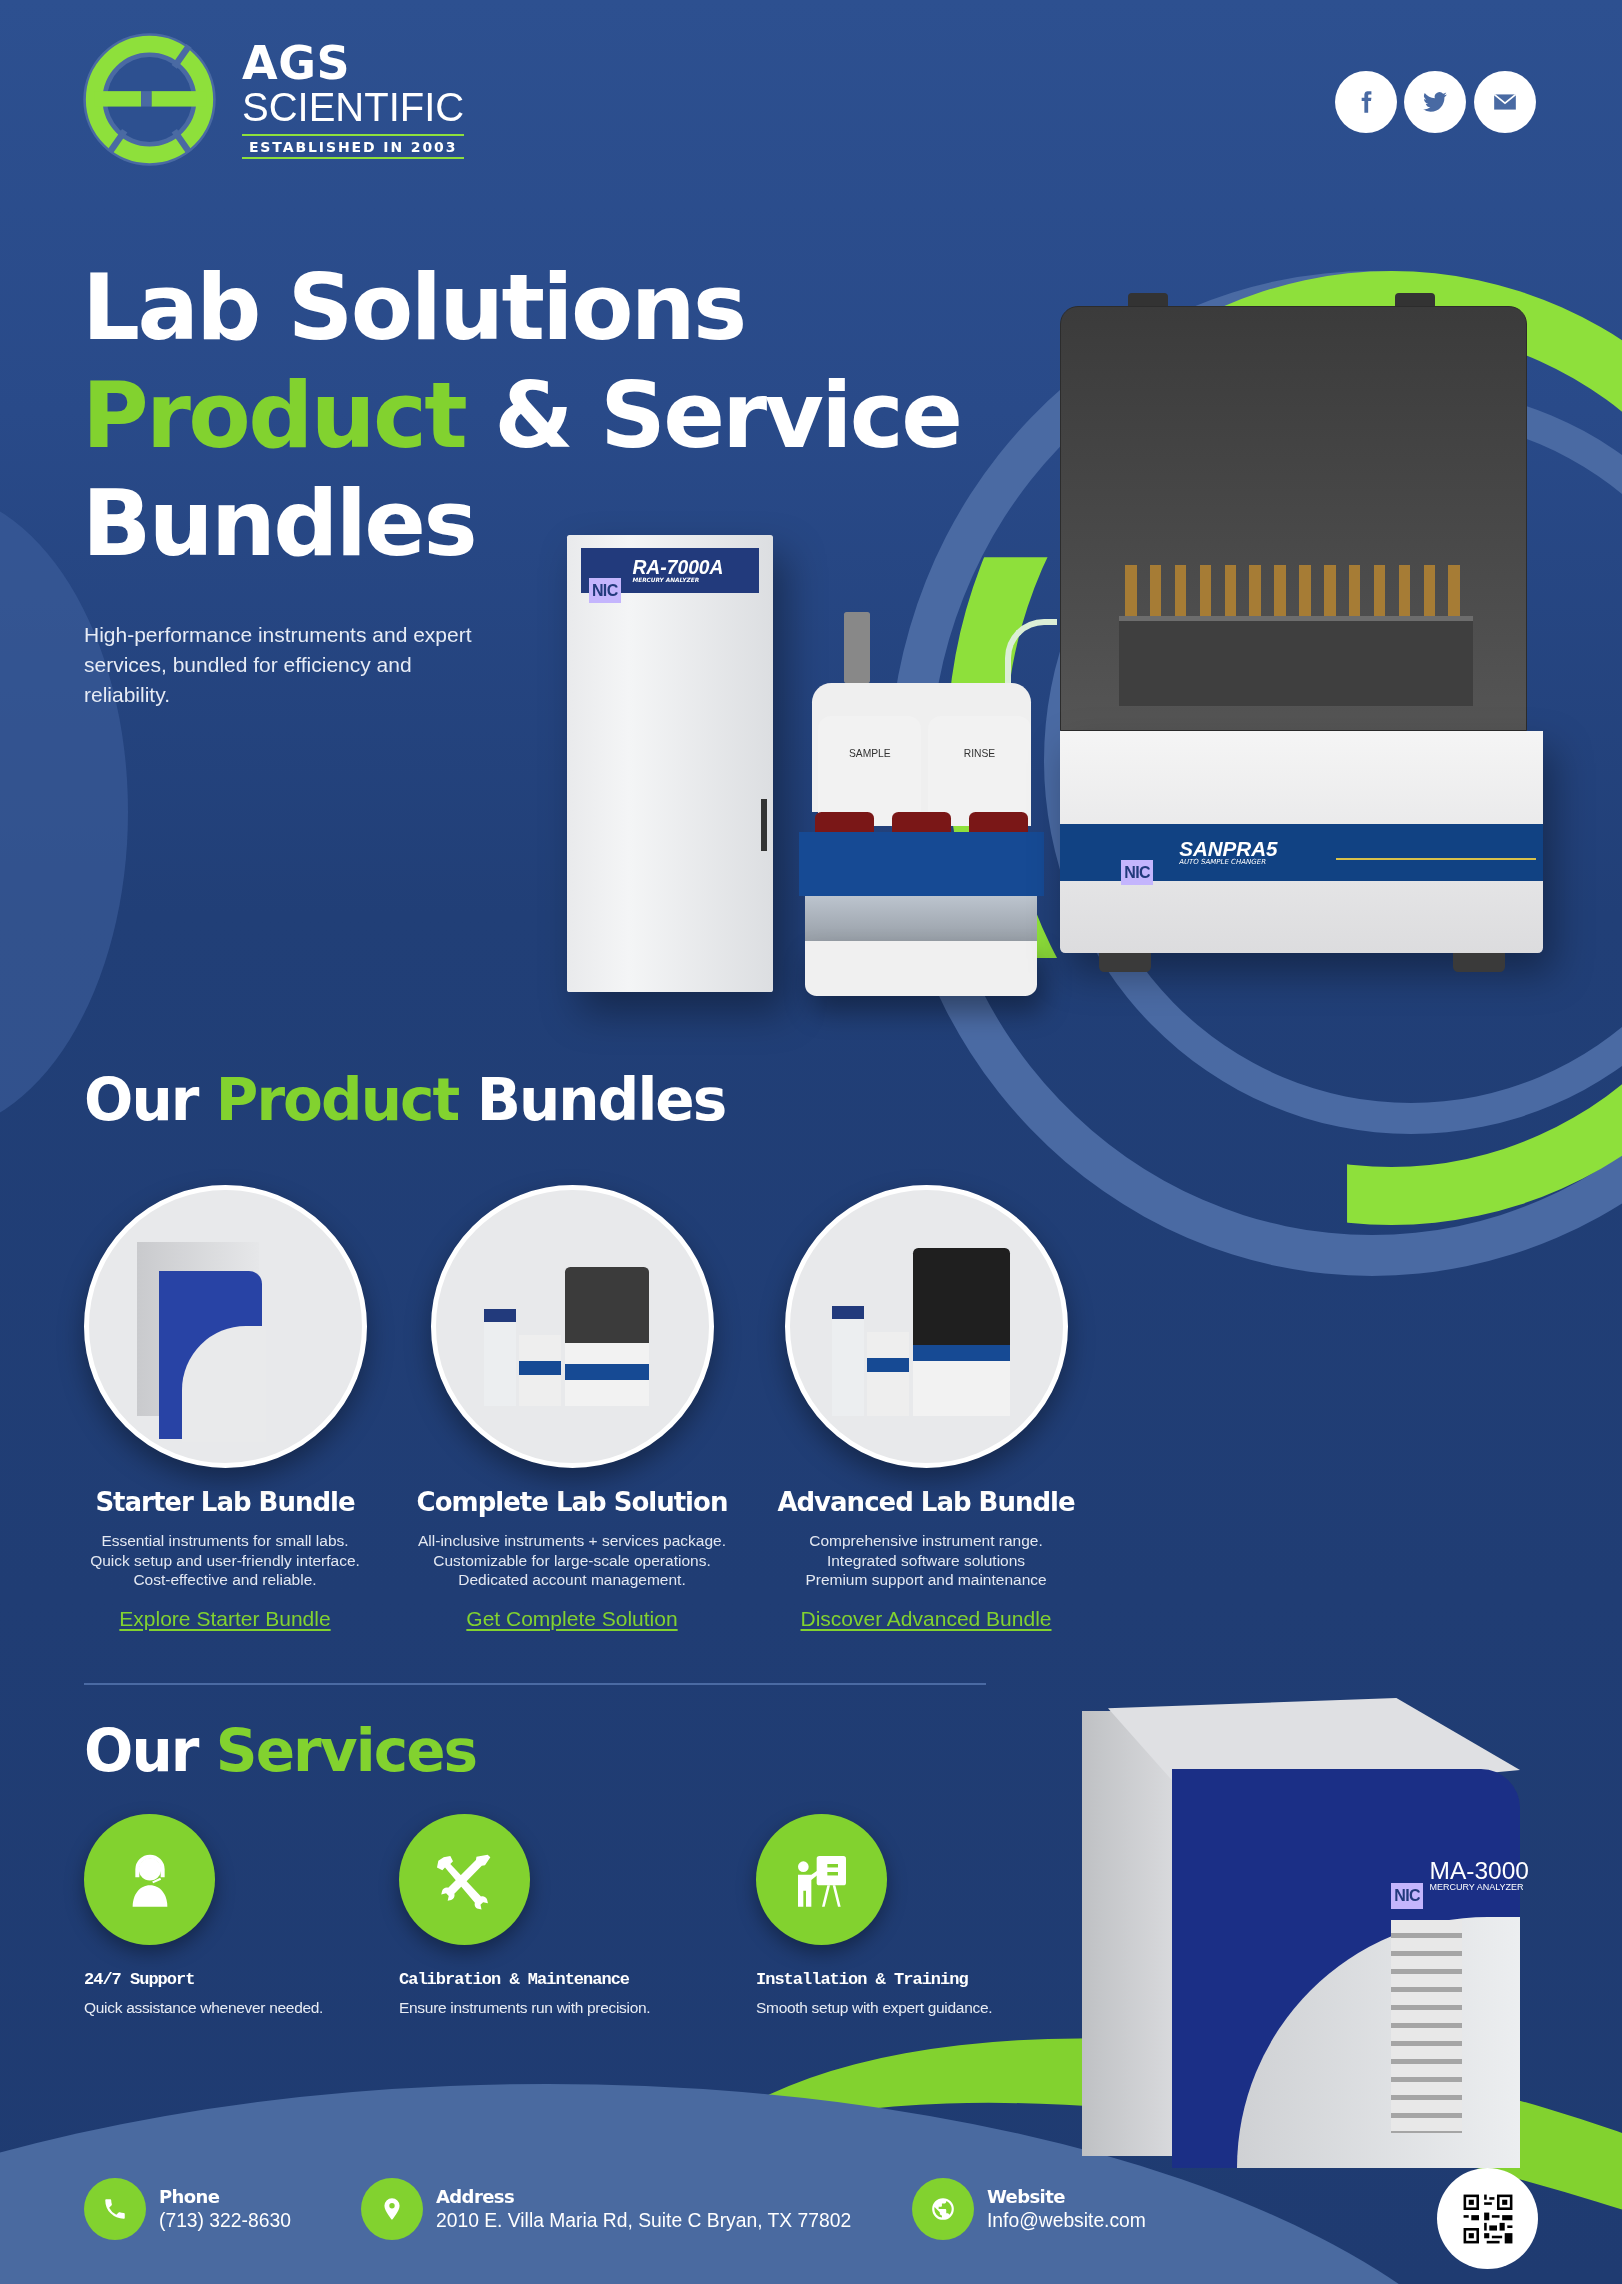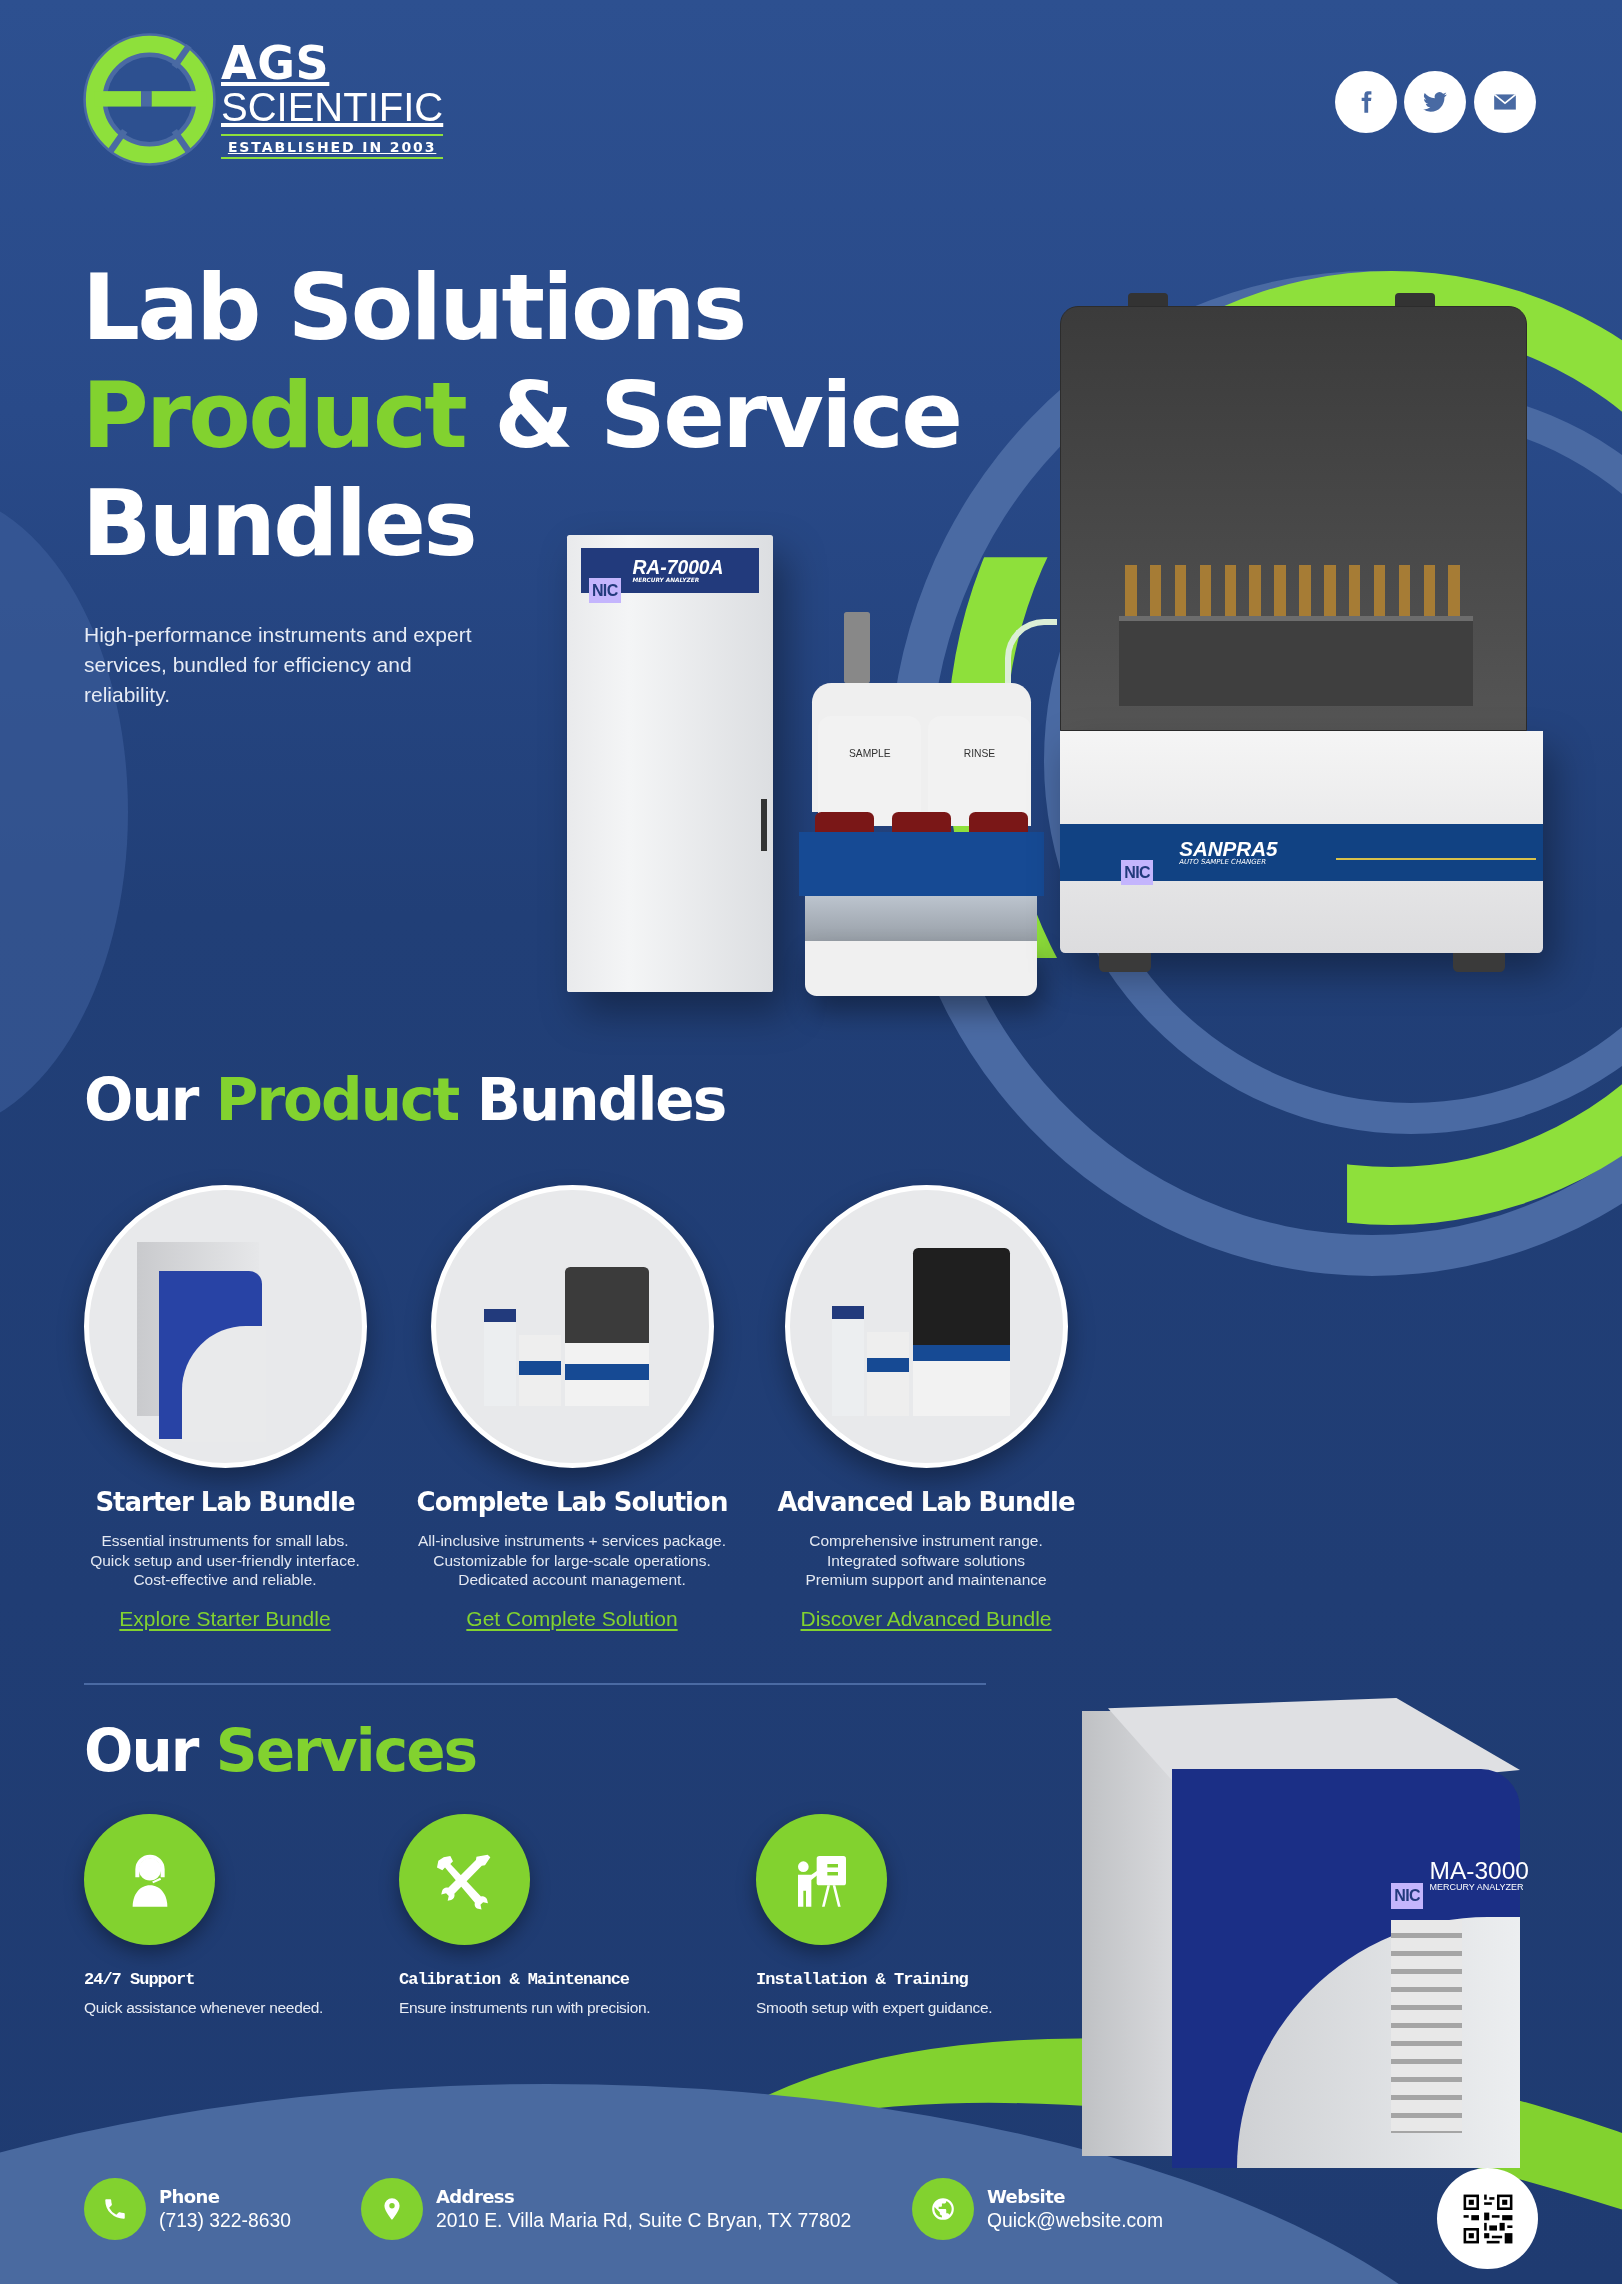--- a/index.html
+++ b/index.html
@@ -14,21 +14,21 @@
   .bg-left-arc { position: absolute; left: -271px; top: 490px; width: 399px; height: 644px; border-radius: 50%; background: #3d5f9c; opacity: 0.6; }
   .ring { position: absolute; border-radius: 50%; }
   .ring-outer { left: 889px; top: 271px; width: 966px; height: 1005px; border: 41px solid #4a6aa3; }
   .ring-green { left: 947px; top: 271px; width: 889px; height: 954px; border: 58px solid #8ee03b; clip-path: polygon(30% 0, 100% 0, 100% 100%, 45% 100%, 45% 72%, 0 72%, 0 30%, 30% 30%); }
   .ring-inner { left: 1044px; top: 387px; width: 734px; height: 747px; border: 31px solid #4a6aa3; }
 
   .footer-bg { position: absolute; left: -451px; top: 2084px; width: 1997px; height: 838px; border-radius: 50%; background: #4a6aa0; }
   .footer-green { position: absolute; left: 644px; top: 2068px; width: 1417px; height: 580px; border-radius: 50%; border-top: 77px solid #82d22f; transform: rotate(12deg); }
 
   
-  .logo { position: absolute; left: 82px; top: 32px; display: flex; align-items: center; gap: 4px; text-decoration: underline; }
+  .logo { position: absolute; left: 82px; top: 32px; display: flex; align-items: center; gap: 25px; }
   .logo-mark { width: 135px; height: 135px; position: relative; }
   .logo-text { display: flex; flex-direction: column; }
   .logo-ags { font-family: "DejaVu Sans", sans-serif; font-weight: bold; font-size: 46px; line-height: 46px; letter-spacing: 0.6px; }
   .logo-sci { font-family: "Liberation Sans", sans-serif; font-size: 40px; line-height: 43px; letter-spacing: 0; font-weight: normal; }
   .logo-est { margin-top: 5.2px; border-top: 2.6px solid #8ee03b; border-bottom: 2.6px solid #8ee03b; font-weight: bold; font-size: 14px; letter-spacing: 1.9px; padding: 2.6px 2.6px; text-align: center; }
 
   .socials { position: absolute; right: 86px; top: 71px; display: flex; gap: 7.7px; }
   .social-btn { width: 62px; height: 62px; border-radius: 50%; background: #fff; display: flex; align-items: center; justify-content: center; cursor: pointer; }
   .social-btn svg { width: 26px; height: 26px; fill: #496aa3; }
 
@@ -385,21 +385,21 @@
   </div>
 
   <div class="contact ct3">
     <div class="c-icon">
       <svg viewBox="0 0 24 24">
           <path d="M12 2a10 10 0 1 0 0 20 10 10 0 0 0 0-20zm-1 17.9A8 8 0 0 1 4 12c0-.6.1-1.2.2-1.8L9 15v1c0 1.1.9 2 2 2zm6.9-2.5c-.3-.8-1-1.4-1.9-1.4h-1v-3c0-.6-.4-1-1-1H8v-2h2c.6 0 1-.4 1-1V7h2c1.1 0 2-.9 2-2v-.4a8 8 0 0 1 2.9 12.8z"></path>
         </svg>
     </div>
     <div>
       <div class="c-label">Website</div>
-      <div class="c-value">Quick@website.com</div>
+      <div class="c-value">Info@website.com</div>
     </div>
   </div>
 
   <div class="qr">
     <svg viewBox="0 0 21 21">
       <rect width="21" height="21" fill="#fff"></rect>
       <g fill="#000">
         <rect x="1" y="1" width="6" height="6"></rect>
           <rect x="2" y="2" width="4" height="4" fill="#fff"></rect>
           <rect x="3" y="3" width="2" height="2"></rect>

